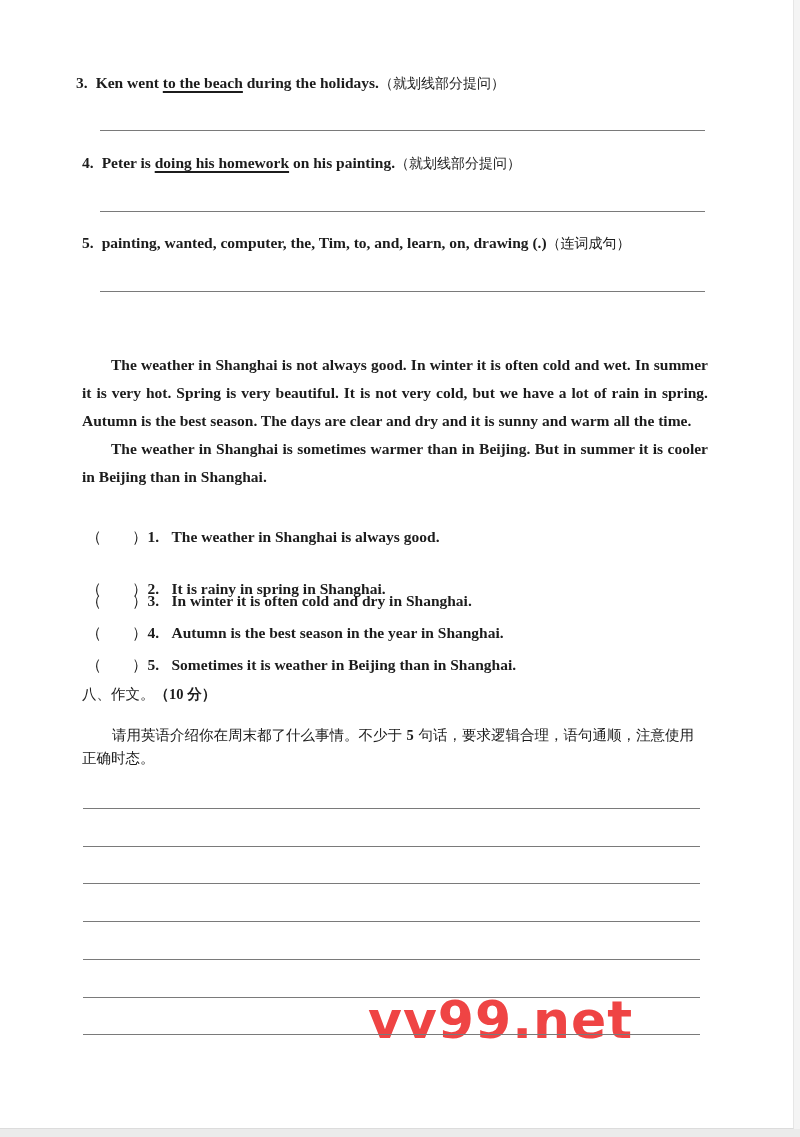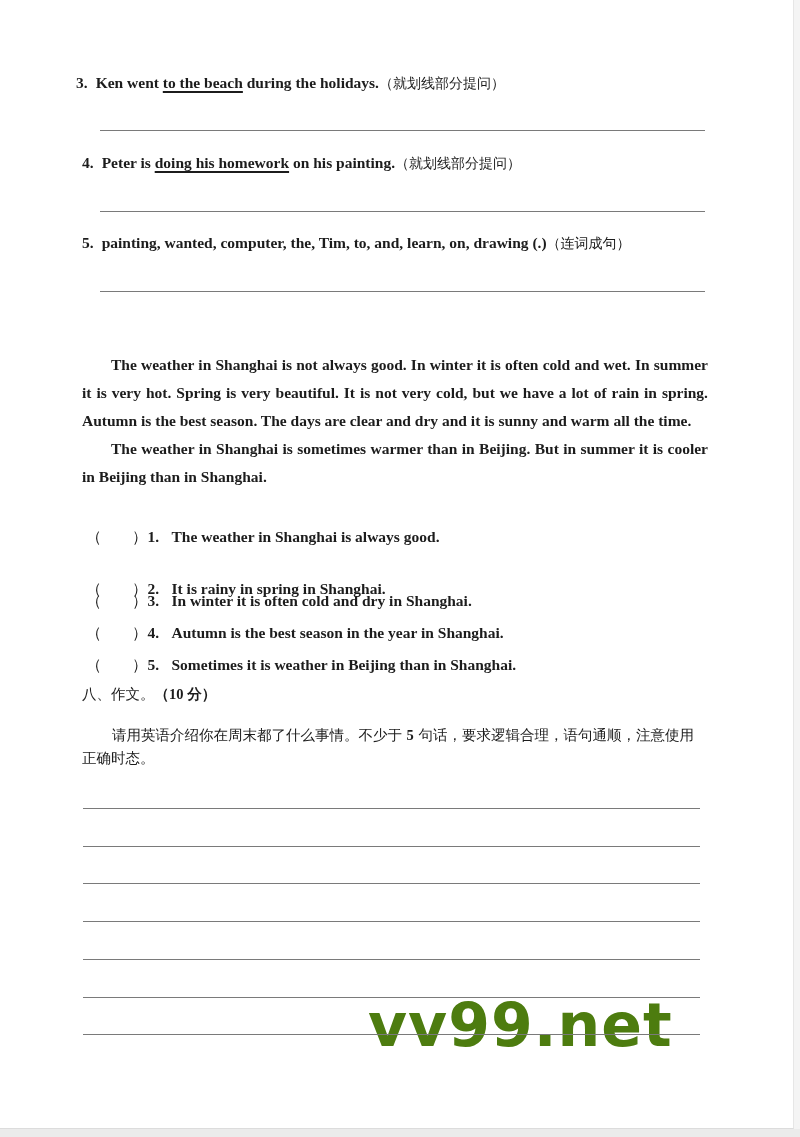--- a/index.html
+++ b/index.html
@@ -80,22 +80,22 @@
       line-height: 23px;
     }
     .prompt p { margin: 0; text-indent: 30px; }
     .prompt .num5 { font-family: "Liberation Serif", serif; font-weight: bold; }
     .watermark {
       position: absolute;
       left: 368px;
       top: 990px;
       font-family: "DejaVu Sans", sans-serif;
       font-weight: bold;
-      font-size: 60px;
-      color: #4d7c0f;
+      font-size: 52px;
+      color: #ef4444;
       letter-spacing: 1px;
       pointer-events: none;
       z-index: 0;
     }
     .z1 { z-index: 1; }
   </style>
 </head>
 <body>
 
 <div class="page">

